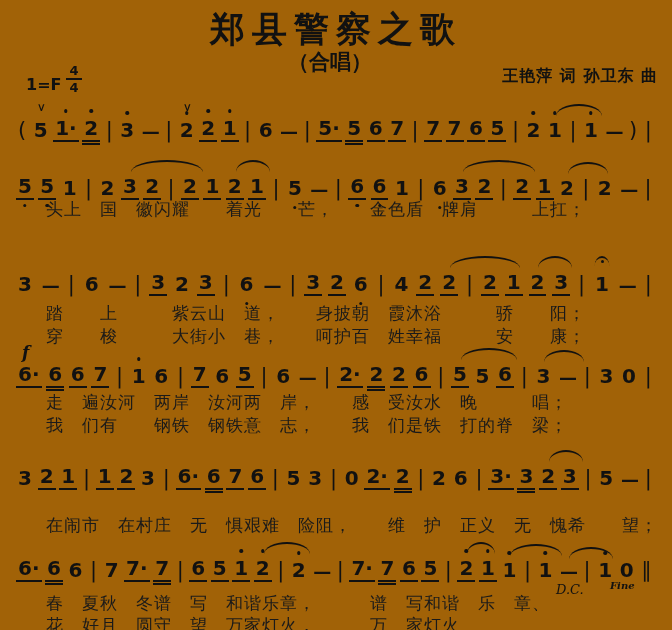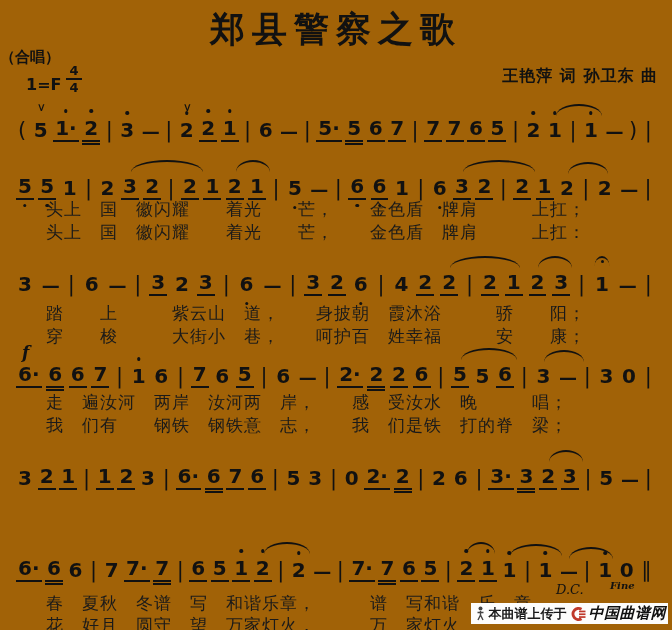--- a/index.html
+++ b/index.html
@@ -1,20 +1,20 @@
 <!DOCTYPE html>
 <html><head>
 <meta charset="utf-8">
 <style>
   html,body{margin:0;padding:0;background:#e8e8e8;}
   .sheet{position:relative;width:672px;height:630px;background:#a16207;color:#111;
          font-family:"DejaVu Sans",sans-serif;overflow:hidden;}
   .title{position:absolute;top:6px;left:0;right:0;text-align:center;
          font-family:"DejaVu Serif",serif;font-weight:bold;font-size:35px;letter-spacing:7px;}
-  .subtitle{position:absolute;top:48px;left:0;right:12px;text-align:left;font-size:15px;font-weight:bold;}
+  .subtitle{position:absolute;top:48px;left:0;right:12px;text-align:center;font-size:21px;font-weight:bold;}
   .keyrow{position:absolute;top:64px;left:26px;display:flex;align-items:flex-end;gap:5px;
           font-weight:bold;font-size:16px;}
   .meter{display:inline-flex;flex-direction:column;align-items:center;line-height:1;font-size:13px;}
   .meter .mt{border-bottom:2px solid #111;padding:0 3px 1px;}
   .meter .mb{padding-top:1px;}
   .credits{position:absolute;top:66px;right:14px;font-weight:bold;font-size:16px;letter-spacing:1px;}
   .tempo{position:absolute;top:90px;left:98px;font-weight:bold;font-size:15px;letter-spacing:2px;}
   .dyn{position:absolute;top:342px;left:22px;font-family:"DejaVu Serif",serif;
        font-style:italic;font-weight:bold;font-size:17px;}
   .mline{position:absolute;left:16px;right:18px;display:flex;justify-content:space-between;
@@ -277,21 +277,20 @@
         <b class="nt">2</b>
       </span>
       <span class="note dash">
         <b class="nt">—</b>
       </span>
       <span class="note bar">
         <b class="nt">|</b>
       </span>
     </div>
   <div class="lyric" style="top:198px">头上　国　徽闪耀　　着光　　芒，　　金色盾　牌肩　　　上扛；</div>
-  <div class="lyric" style="top:221px">头上　国　徽闪耀　　着光　　芒，　　金色盾　牌肩　　　上扛：</div>
 
   <div class="mline" id="ml2" style="top:272px">
       <span class="note">
         <b class="nt">3</b>
       </span>
       <span class="note dash">
         <b class="nt">—</b>
       </span>
       <span class="note bar">
         <b class="nt">|</b>
@@ -573,20 +572,21 @@
       <span class="note">
         <b class="nt">5</b>
       </span>
       <span class="note dash">
         <b class="nt">—</b>
       </span>
       <span class="note bar">
         <b class="nt">|</b>
       </span>
     </div>
+  <div class="lyric" style="top:514px">在闹市　在村庄　无　惧艰难　险阻，　　维　护　正义　无　愧希　　望；</div>
 
   <div class="mline" id="ml5" style="top:558px">
       <span class="note u1">
         <b class="nt">6·</b>
       </span>
       <span class="note u2">
         <b class="nt">6</b>
       </span>
       <span class="note">
         <b class="nt">6</b>
@@ -686,28 +686,14 @@
       </span>
       <span class="note bar">
         <b class="nt">∥</b>
       </span>
     </div>
   <div class="dcmark">D.C.</div>
   <div class="finemark">Fine</div>
   <div class="lyric" style="top:592px">春　夏秋　冬谱　写　和谐乐章，　　　谱　写和谐　乐　章、</div>
   <div class="lyric" style="top:614px">花　好月　圆守　望　万家灯火，　　　万　家灯火</div>
 
-  <div class="wm">
-    <svg width="11" height="15" viewBox="0 0 11 15">
-      <circle cx="5.5" cy="2.6" r="2" fill="#444"></circle>
-      <path d="M5.5 5 L5.5 9 M2.5 6.5 L8.5 6.5 M5.5 9 L3 14 M5.5 9 L8 14" stroke="#444" stroke-width="1.4" fill="none"></path>
-    </svg>
-    <span class="wtxt">本曲谱上传于</span>
-    <svg width="16" height="16" viewBox="0 0 16 16">
-      <path d="M11.5 3.2 A5.6 5.6 0 1 0 11.5 12.8" stroke="#c0392b" stroke-width="3" fill="none"></path>
-      <rect x="9" y="4.6" width="6.5" height="1.7" fill="#c0392b"></rect>
-      <rect x="9" y="7.4" width="6.5" height="1.7" fill="#c0392b"></rect>
-      <rect x="9" y="10.2" width="6.5" height="1.7" fill="#c0392b"></rect>
-    </svg>
-    <span class="wsite">中国曲谱网</span>
-  </div>
 
 </div>
 
 </body></html>

